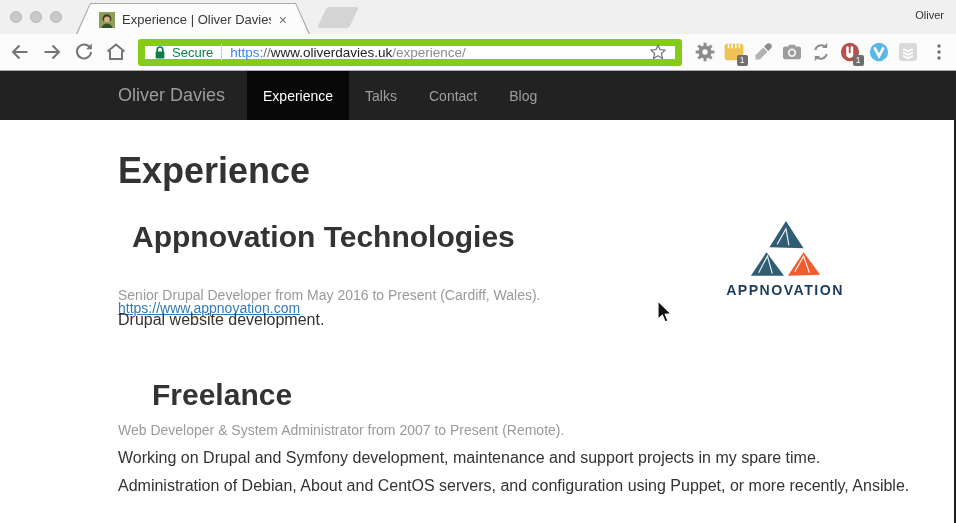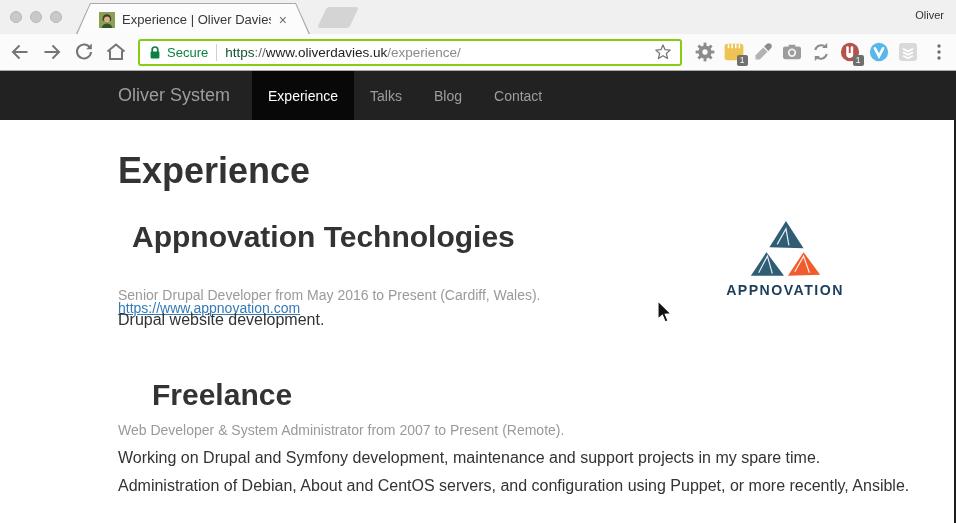--- a/index.html
+++ b/index.html
@@ -45,28 +45,28 @@
   .toolbar {
     position: absolute; left: 0; top: 34px; width: 956px; height: 37px;
     background: #fbfbfb; border-bottom: 1px solid #ababab;
     display: flex; align-items: center;
   }
   .nav-icon { width: 24px; height: 24px; margin-left: 8px; flex: 0 0 auto; }
   .nav-icon svg { width: 100%; height: 100%; }
 
   .omnibox {
     margin-left: 10px; width: 578px; height: 27px;
-    background: #fff; border: 2px solid #84cc16; border-radius: 3px;
+    background: #fff; border: 7px solid #84cc16; border-radius: 3px;
     display: flex; align-items: center; padding: 0 8px;
   }
   .lock-icon { width: 14px; height: 15px; margin-right: 5px; }
   .secure-label { font-size: 13px; color: #0b8043; margin-right: 8px; }
   .omni-divider { width: 1px; height: 17px; background: #d0d0d0; margin-right: 8px; }
   .url { font-size: 13.5px; white-space: nowrap; overflow: hidden; flex: 1; }
-  .url .scheme { color: #14532d; }
+  .url .scheme { color: #3b82f6; }
   .url .sep   { color: #6b6b6b; }
   .url .host  { color: #222; }
   .url .path  { color: #8b8b8b; }
   .star-icon { width: 18px; height: 18px; flex: 0 0 auto; }
 
   .ext-row { display: flex; align-items: center; margin-left: 8px; }
   .ext { position: relative; width: 22px; height: 22px; margin: 0 3.5px; }
   .ext svg { width: 100%; height: 100%; }
   .ext-badge {
     position: absolute; right: -3px; bottom: -3px; min-width: 11px; height: 11px;
@@ -251,25 +251,25 @@
       <svg viewBox="0 0 18 22">
         <circle cx="9" cy="5" r="1.7" fill="#6f6f6f"></circle>
         <circle cx="9" cy="11" r="1.7" fill="#6f6f6f"></circle>
         <circle cx="9" cy="17" r="1.7" fill="#6f6f6f"></circle>
       </svg>
     </span>
   </div>
 </div>
 
 <nav class="site-navbar">
-  <a class="brand">Oliver System</a>
+  <a class="brand">Oliver Davies</a>
   <a class="nav-link active">Experience</a>
   <a class="nav-link">Talks</a>
+  <a class="nav-link">Contact</a>
   <a class="nav-link">Blog</a>
-  <a class="nav-link">Contact</a>
 </nav>
 
 <h1 class="page-title">Experience</h1>
 
 <h2 class="section-heading h-appnovation">Appnovation Technologies</h2>
 <a class="company-link">https://www.appnovation.com</a>
 <p class="meta-text m1">Senior Drupal Developer from May 2016 to Present (Cardiff, Wales).</p>
 <p class="body-text p1">Drupal website development.</p>
 
 <div class="appnovation-logo">

